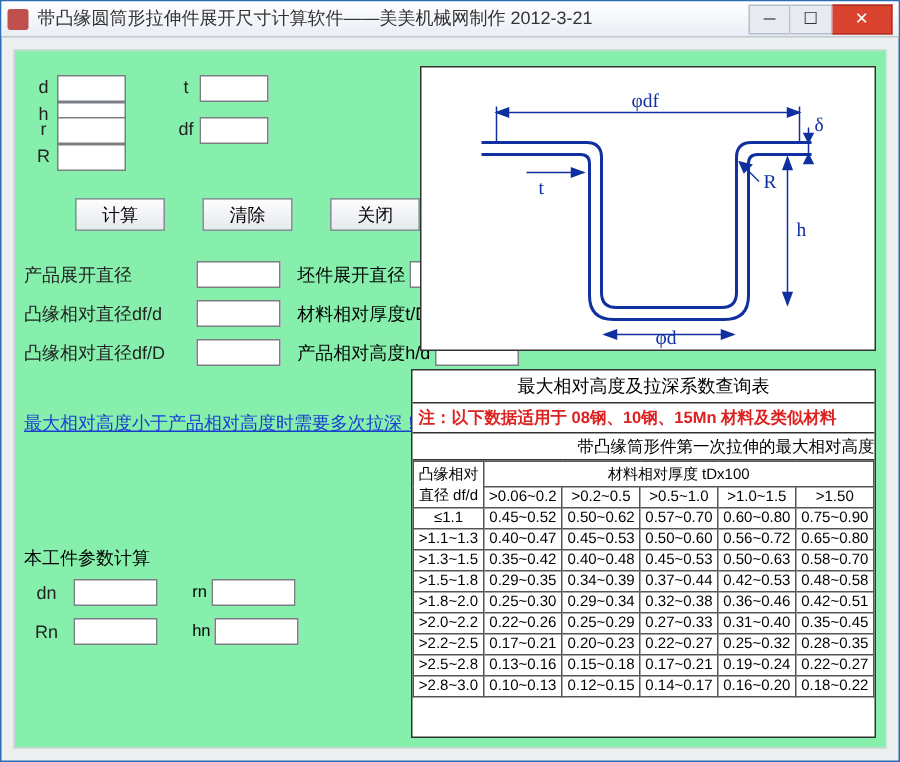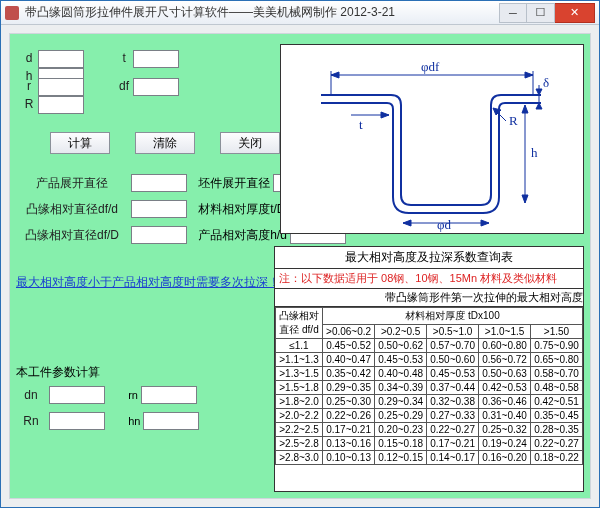--- a/index.html
+++ b/index.html
@@ -20,40 +20,40 @@
   .row1 .pair .lbl { width: 18px; text-align: center; }
   .row1 .pair .inp { width: 46px; }
   .row2 { position: absolute; left: 10px; top: 44px; right: 300px; }
   .row2 .pair { display: inline-block; width: 92px; }
   .row2 .pair .lbl { width: 18px; text-align: center; }
   .row2 .pair .inp { width: 46px; }
   .btnrow { position: absolute; left: 40px; top: 98px; }
   .btn { display: inline-block; width: 60px; height: 22px; line-height: 20px; text-align: center; background: linear-gradient(#fdfdfe,#e6e9ef); border: 1px solid #8a9099; margin-right: 22px; font-size: 12px; }
   .outgrid { position: absolute; left: 6px; top: 140px; }
   .outrow { margin-bottom: 8px; }
-  .outrow .lbl { width: 112px; font-size: 12px; vertical-align: middle; text-align: center; }
+  .outrow .lbl { width: 112px; font-size: 12px; vertical-align: middle; }
   .outrow .inp { width: 56px; }
   .outrow .lbl2 { width: 100px; font-size: 12px; margin-left: 8px; vertical-align: middle; }
   .warn { position: absolute; left: 6px; top: 240px; color: #1a3fd0; text-decoration: underline; font-size: 12px; }
   .sub1 { position: absolute; left: 6px; top: 270px; }
   .sub1 .srow { margin-bottom: 8px; }
   .sub1 .lbl { width: 80px; font-size: 12px; vertical-align: middle; }
   .sub1 .inp { width: 56px; }
   .sub1 .lbl2 { width: 30px; text-align: center; margin-left: 20px; vertical-align: middle; }
   .subhdr { position: absolute; left: 6px; top: 330px; font-size: 12px; }
   .sub2 { position: absolute; left: 6px; top: 352px; }
   .sub2 .srow { margin-bottom: 8px; }
   .sub2 .lbl { width: 30px; text-align: center; vertical-align: middle; }
   .sub2 .inp { width: 56px; }
   .sub2 .lbl2 { width: 30px; text-align: center; margin-left: 20px; vertical-align: middle; }
   .diagram { position: absolute; right: 6px; top: 10px; width: 304px; height: 190px; background: #fff; border: 1px solid #333; }
   .tablewrap { position: absolute; right: 6px; top: 212px; width: 310px; bottom: 6px; background: #fff; border: 1px solid #333; overflow: hidden; }
   .thdr { text-align: center; font-size: 12px; padding: 2px 0; border-bottom: 1px solid #333; }
   .tnote { font-size: 11px; padding: 2px 4px; border-bottom: 1px solid #333; }
-  .tnote .red { color: #d22; font-weight: normal; }
+  .tnote .red { color: #d22; font-weight: bold; }
   .tsub { text-align: right; font-size: 11px; padding: 1px 0; border-bottom: 1px solid #333; }
   table.dt { width: 100%; border-collapse: collapse; font-size: 10px; }
   table.dt th, table.dt td { border: 1px solid #555; padding: 1px 2px; text-align: center; white-space: nowrap; }
   table.dt th { font-weight: normal; }
   .coltop { font-size: 10px; }
 </style>
 </head>
 <body>
 
 <div class="window">

